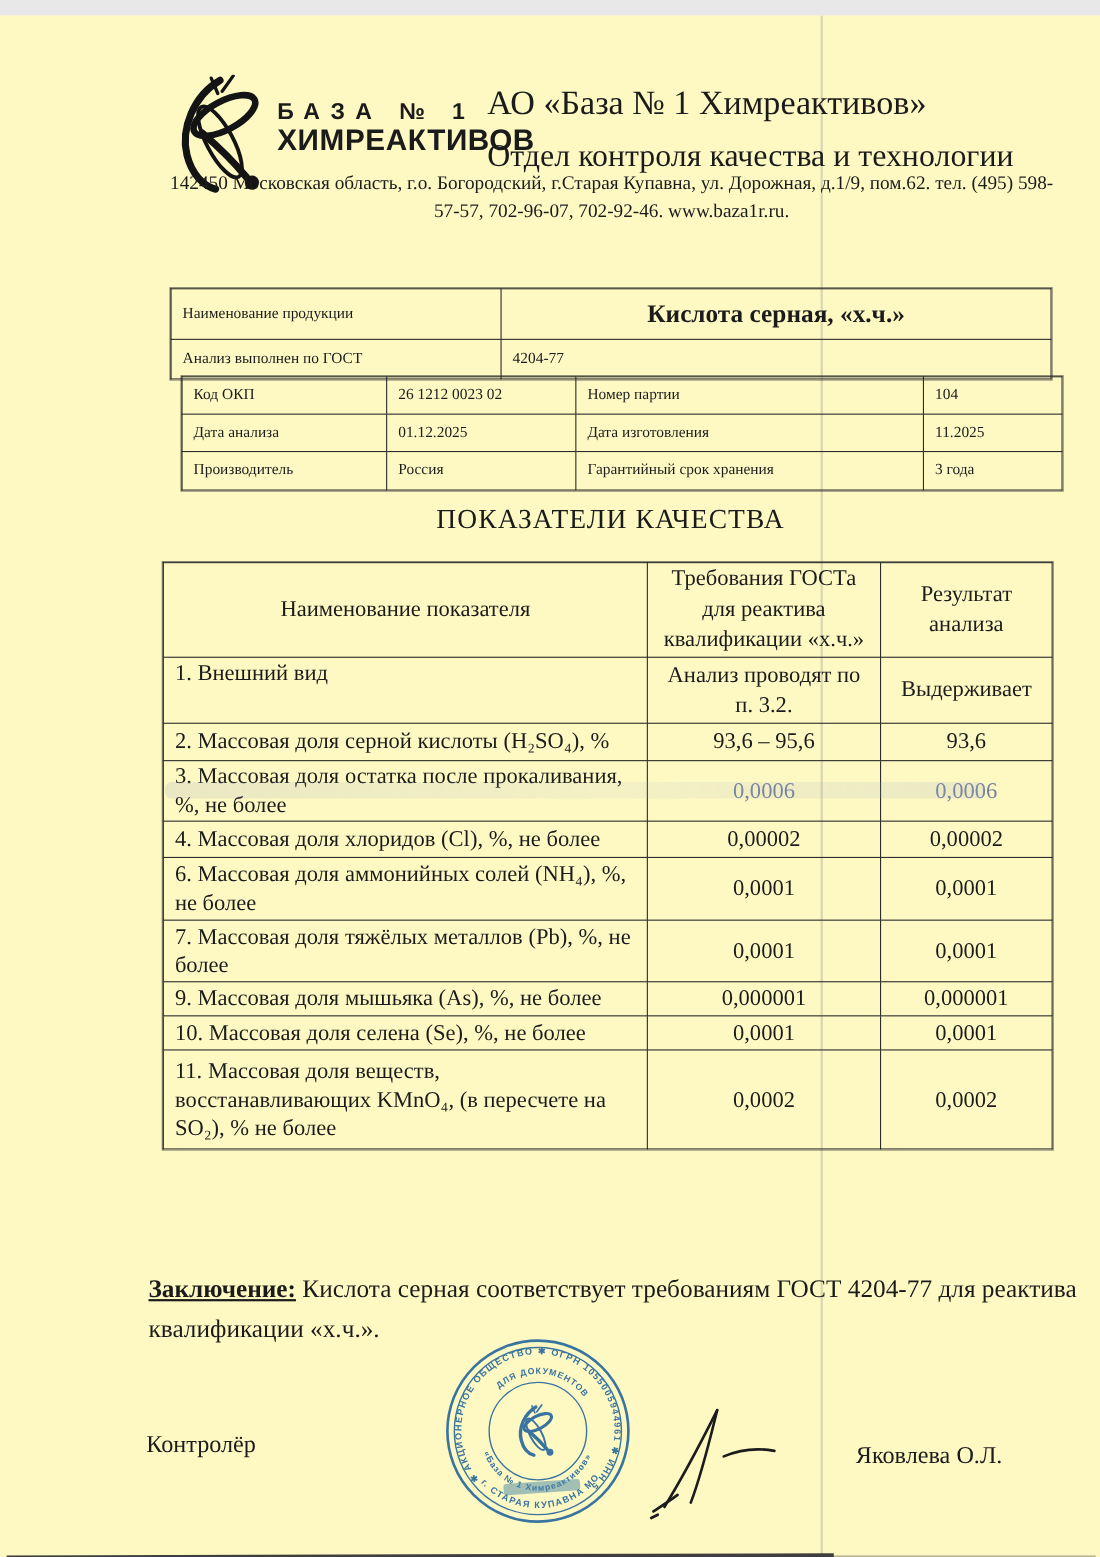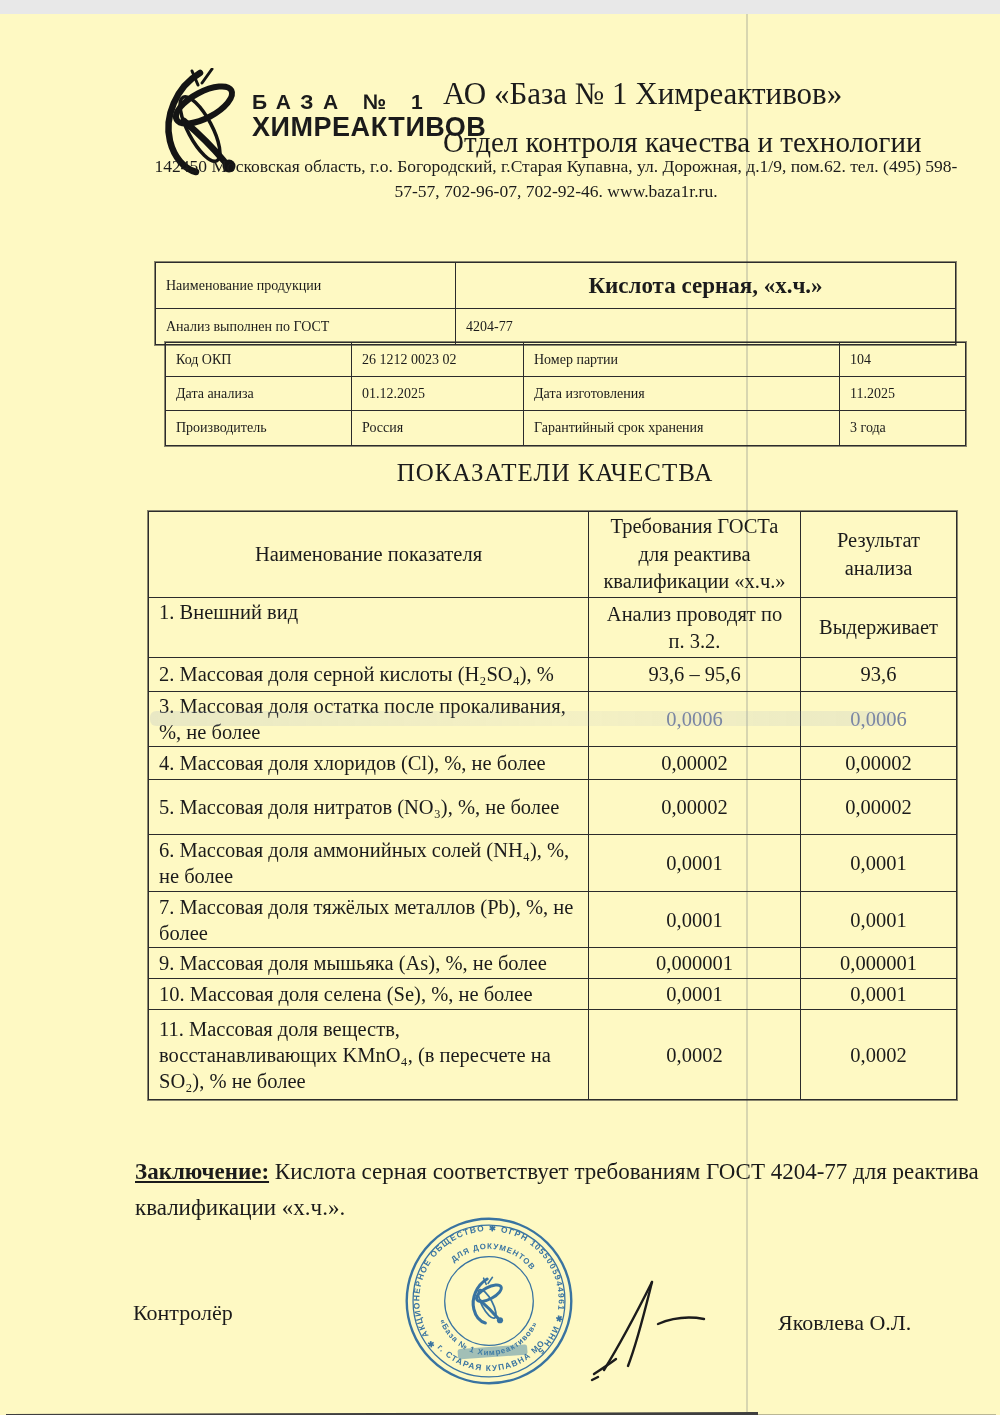--- a/index.html
+++ b/index.html
@@ -164,25 +164,20 @@
     <tr style="height:54px">
       <td>3. Массовая доля остатка после прокаливания, %, не более</td>
       <td class="c faded">0,0006</td>
       <td class="c faded">0,0006</td>
     </tr>
     <tr style="height:33px">
       <td>4. Массовая доля хлоридов (Cl), %, не более</td>
       <td class="c">0,00002</td>
       <td class="c">0,00002</td>
     </tr>
-    <tr style="height:55px">
-      <td>5. Массовая доля нитратов (NO₃), %, не более</td>
-      <td class="c">0,00002</td>
-      <td class="c">0,00002</td>
-    </tr>
     <tr style="height:57px">
       <td>6. Массовая доля аммонийных солей (NH₄), %, не более</td>
       <td class="c">0,0001</td>
       <td class="c">0,0001</td>
     </tr>
     <tr style="height:56px">
       <td>7. Массовая доля тяжёлых металлов (Pb), %, не более</td>
       <td class="c">0,0001</td>
       <td class="c">0,0001</td>
     </tr>

